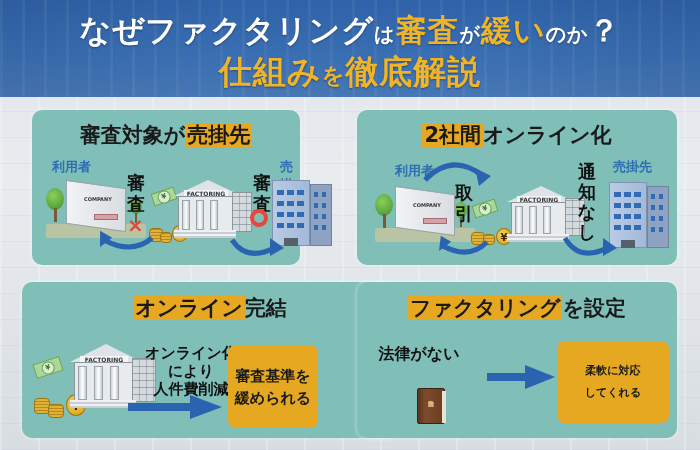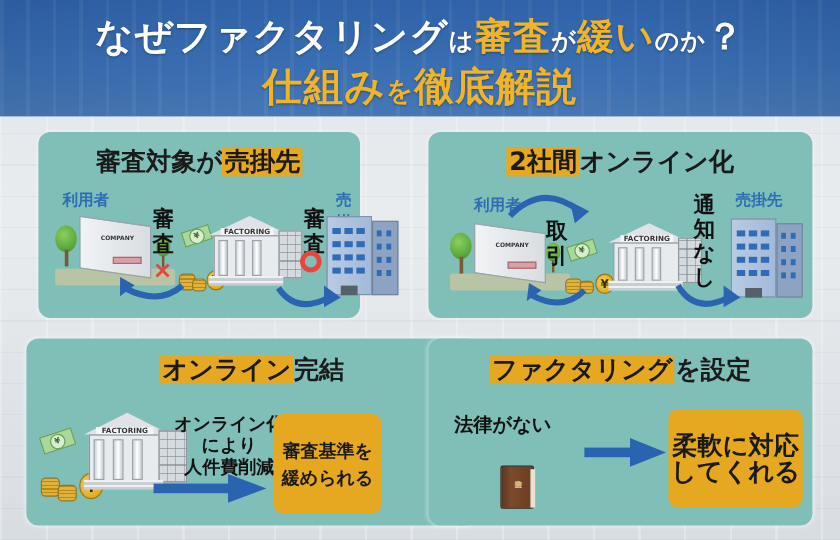--- a/index.html
+++ b/index.html
@@ -332,17 +332,17 @@
   <div class="book" style="left:60px; top:106px; width:28px; height:36px;">
     <div class="pages" style="left:24px; top:2px; width:4px; height:32px;"></div>
     <div class="spine-txt" style="left:8px; top:6px;">六法全書</div>
   </div>
 
   <svg class="svg-layer" width="320" height="156">
     <rect x="130" y="91" width="40" height="8" fill="#2a63b0"></rect>
     <polygon points="168,83 198,95 168,107" fill="#2a63b0"></polygon>
   </svg>
 
-  <div class="box-y" style="left:200px; top:59px; width:112px; height:82px; font-size:21px;">
+  <div class="box-y" style="left:200px; top:59px; width:112px; height:82px; font-size:11px;">
     <div>柔軟に対応</div>
     <div>してくれる</div>
   </div>
 </div>
 
 </body></html>

